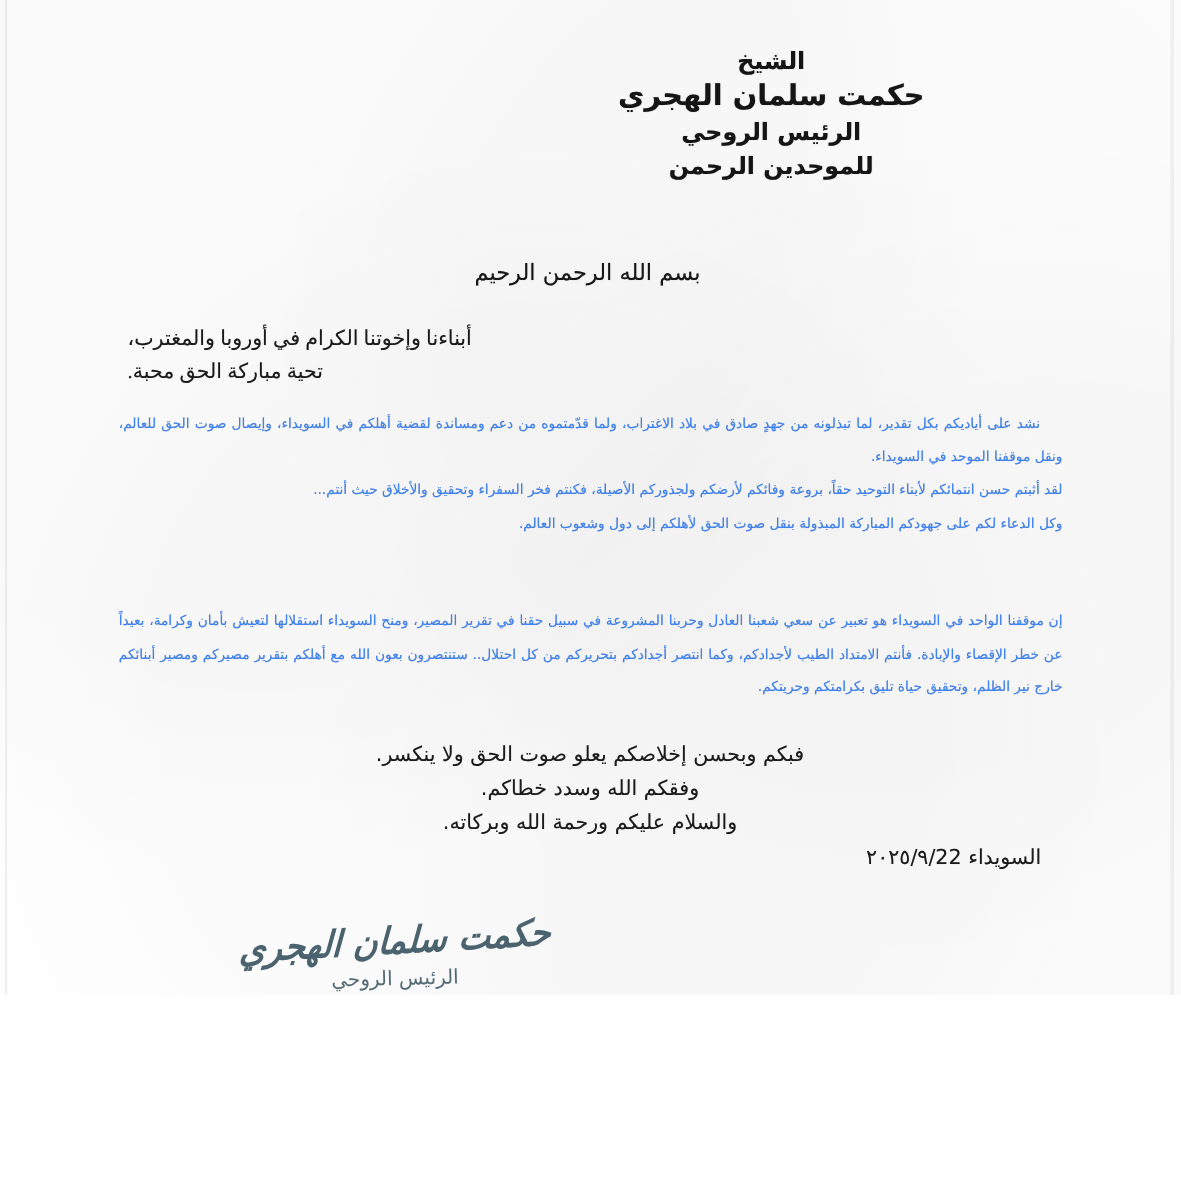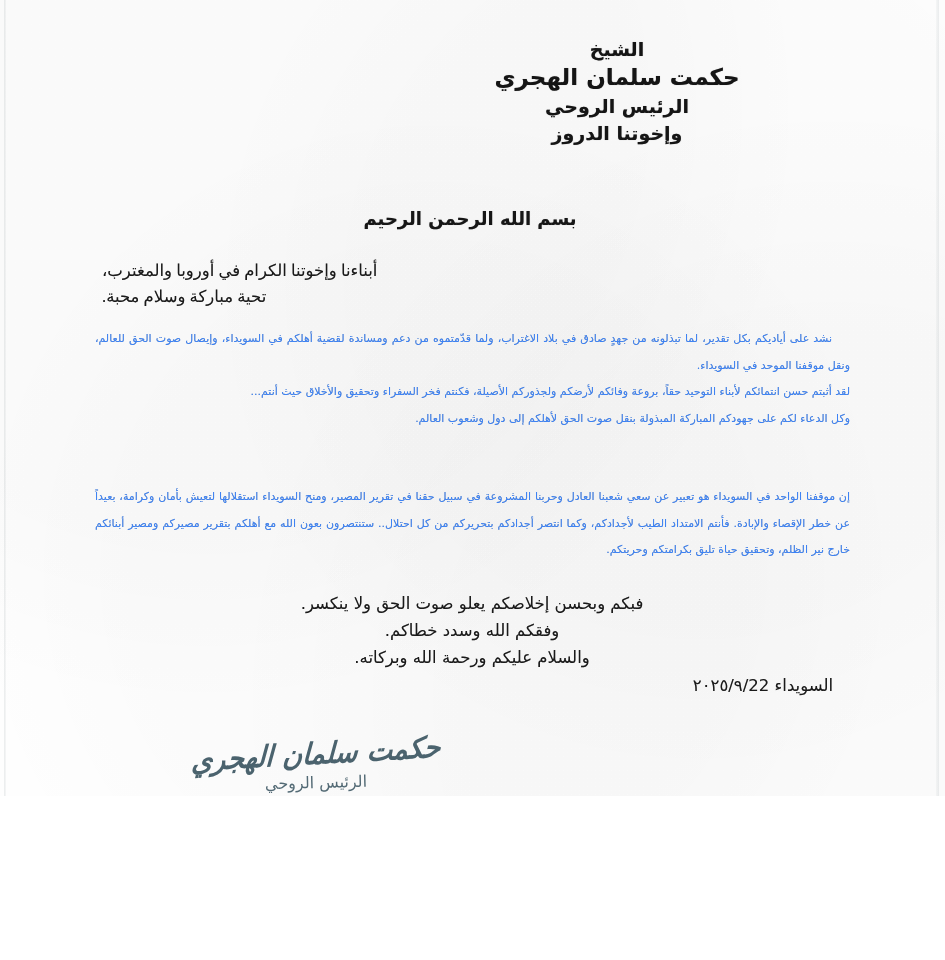--- a/index.html
+++ b/index.html
@@ -83,21 +83,21 @@
   #lh-subtitle { font-size: 19px; line-height: 27px; }
 
   
   #basmala {
     position: absolute;
     top: 208px;
     right: 325px;
     width: 300px;
     text-align: center;
     font-size: 18px;
-    font-weight: bold;
+    font-weight: normal;
     color: #161616;
     text-shadow: 0 0 .7px rgba(0,0,0,.4);
   }
 
   
   #salutation {
     position: absolute;
     top: 258px;
     right: 103px;
     width: 740px;
@@ -209,28 +209,28 @@
   <div id="scan-edge-left"></div>
   <div id="scan-edge-right"></div>
   <div id="paper-grain"></div>
 
   <div id="content">
 
     <div id="letterhead">
       <div class="ar lh-line" id="lh-sheikh">الشيخ</div>
       <div class="ar lh-line" id="lh-name">حكمت سلمان الهجري</div>
       <div class="ar lh-line" id="lh-title">الرئيس الروحي</div>
-      <div class="ar lh-line" id="lh-subtitle">وإخوتنا الدروز</div>
+      <div class="ar lh-line" id="lh-subtitle">للموحدين الرحمن</div>
     </div>
 
     <div class="ar" id="basmala">بسم الله الرحمن الرحيم</div>
 
     <div class="ar" id="salutation">
       <span class="sal-line">أبناءنا وإخوتنا الكرام في أوروبا والمغترب،</span>
-      <span class="sal-line">تحية مباركة وسلام محبة.</span>
+      <span class="sal-line">تحية مباركة الحق محبة.</span>
     </div>
 
     <div class="ar body-block" id="para-1">
       <span class="p-run p-first">نشد على أياديكم بكل تقدير، لما تبذلونه من جهدٍ صادق في بلاد الاغتراب، ولما قدّمتموه من دعم ومساندة لقضية أهلكم في السويداء، وإيصال صوت الحق للعالم، ونقل موقفنا الموحد في السويداء.</span>
       <span class="p-run">لقد أثبتم حسن انتمائكم لأبناء التوحيد حقاً، بروعة وفائكم لأرضكم ولجذوركم الأصيلة، فكنتم فخر السفراء وتحقيق والأخلاق حيث أنتم...</span>
       <span class="p-run last">وكل الدعاء لكم على جهودكم المباركة المبذولة بنقل صوت الحق لأهلكم إلى دول وشعوب العالم.</span>
     </div>
 
     <div class="ar body-block" id="para-2">
       <span class="p-run p-first last">إن موقفنا الواحد في السويداء هو تعبير عن سعي شعبنا العادل وحربنا المشروعة في سبيل حقنا في تقرير المصير، ومنح السويداء استقلالها لتعيش بأمان وكرامة، بعيداً عن خطر الإقصاء والإبادة. فأنتم الامتداد الطيب لأجدادكم، وكما انتصر أجدادكم بتحريركم من كل احتلال.. ستنتصرون بعون الله مع أهلكم بتقرير مصيركم ومصير أبنائكم خارج نير الظلم، وتحقيق حياة تليق بكرامتكم وحريتكم.</span>

